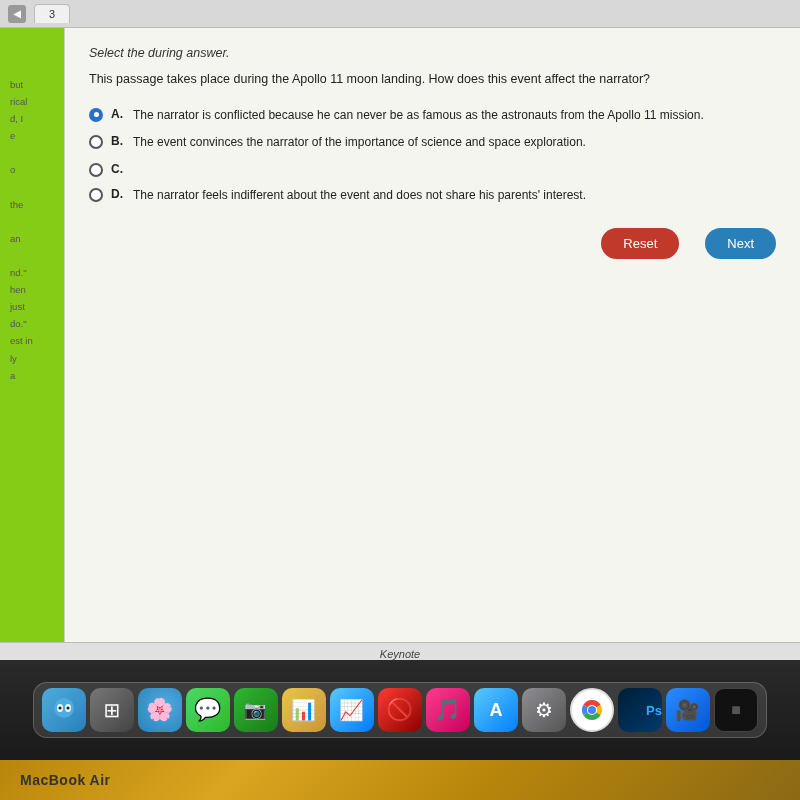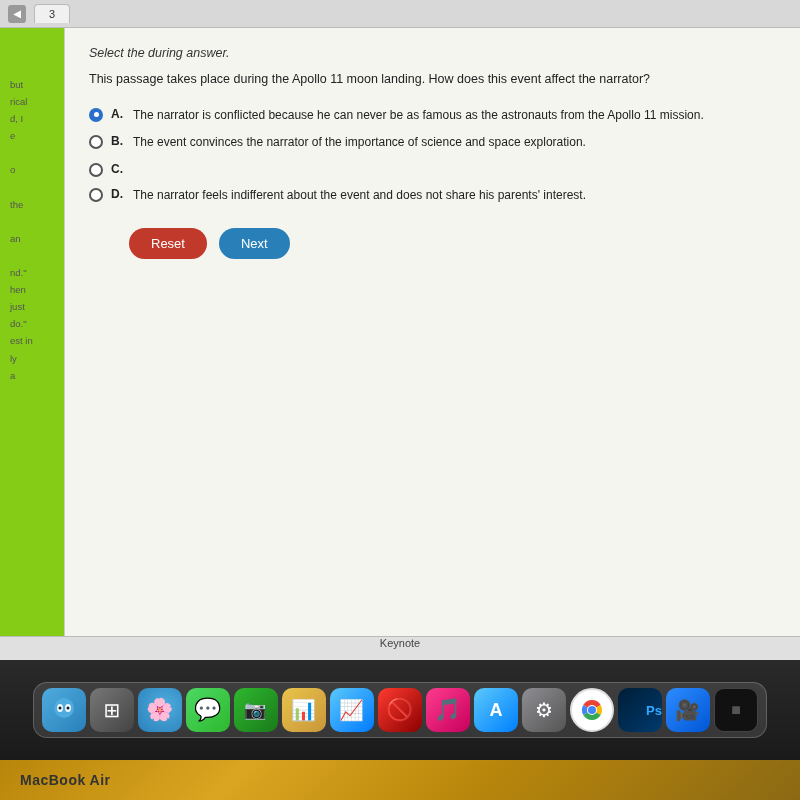--- a/index.html
+++ b/index.html
@@ -147,23 +147,24 @@
 
     .option-text {
       font-size: 12px;
       color: #222;
       line-height: 1.45;
     }
 
     
     .button-row {
       display: flex;
-      gap: 12px;
+      gap: 26px;
       margin-top: 20px;
       padding-left: 40px;
+      justify-content: flex-end;
     }
 
     .btn-reset {
       background: #c0392b;
       color: white;
       border: none;
       border-radius: 20px;
       padding: 8px 22px;
       font-size: 13px;
       font-weight: 500;
@@ -180,26 +181,27 @@
       font-weight: 500;
       cursor: pointer;
     }
 
     
     .keynote-bar {
       position: absolute;
       bottom: 140px;
       left: 0;
       right: 0;
-      height: 24px;
+      height: 18px;
       background: #e0e0e0;
       display: flex;
-      align-items: flex-start;
+      align-items: flex-end;
       justify-content: center;
       border-top: 1px solid #bbb;
+      font-style: italic;
     }
 
     .keynote-label {
       font-size: 11px;
       color: #444;
     }
 
     
     .dock-area {
       position: absolute;

